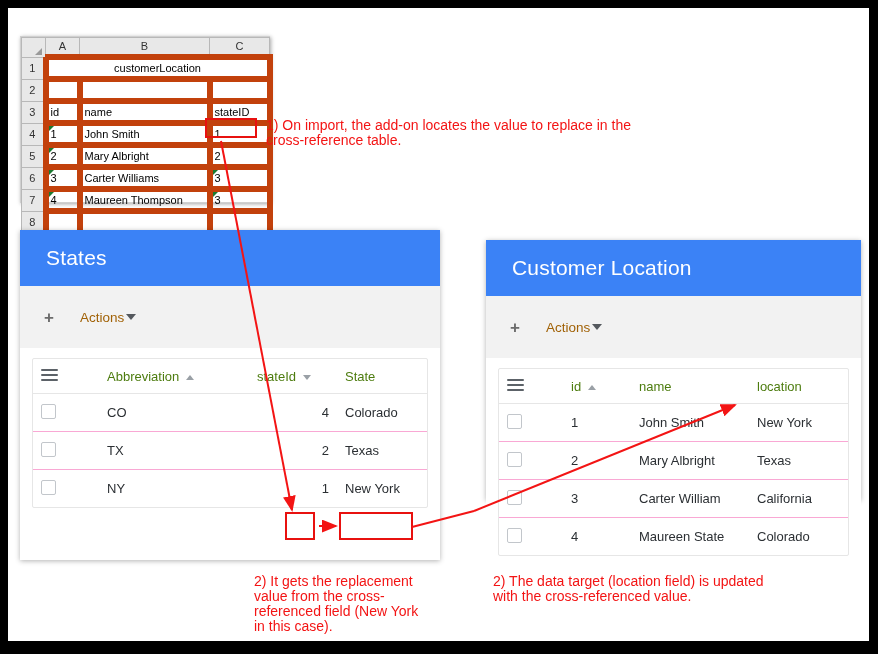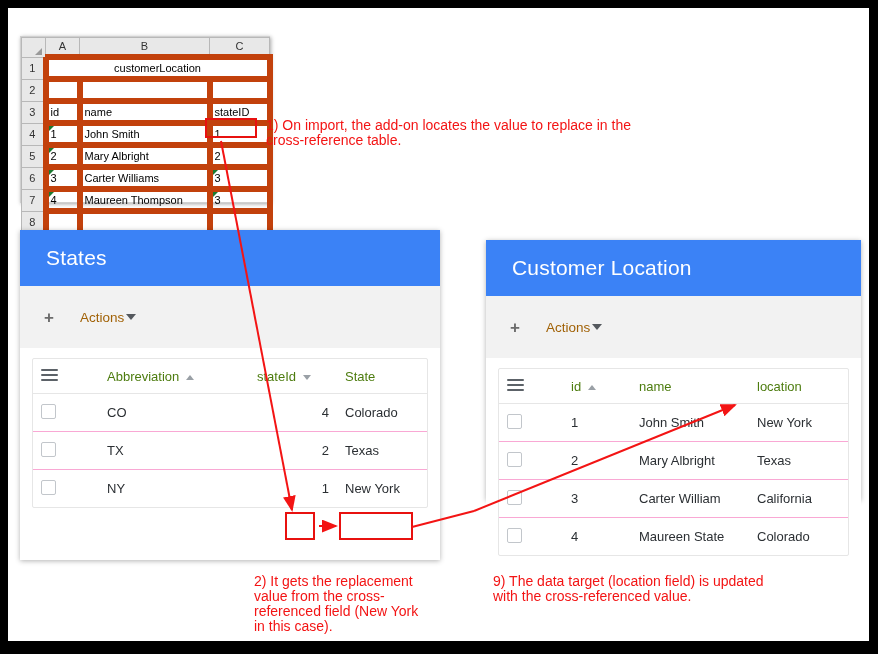--- a/index.html
+++ b/index.html
@@ -403,15 +403,15 @@
 
     <line x1="311" y1="518" x2="328" y2="518" stroke="#f31414" stroke-width="2" marker-end="url(#ah)"></line>
 
     <line x1="466" y1="503" x2="727" y2="397" stroke="#f31414" stroke-width="2" marker-end="url(#ah)"></line>
 
     <line x1="404" y1="519" x2="466" y2="503" stroke="#f31414" stroke-width="2"></line>
   </svg>
 
   <div class="note" id="note1">1) On import, the add-on locates the value to replace in the cross-reference table.</div>
   <div class="note" id="note2">2) It gets the replacement value from the cross-referenced field (New York in this case).</div>
-  <div class="note" id="note3">9) The data target (location field) is updated with the cross-referenced value.</div>
+  <div class="note" id="note3">2) The data target (location field) is updated with the cross-referenced value.</div>
 
 </div>
 
 </body></html>

